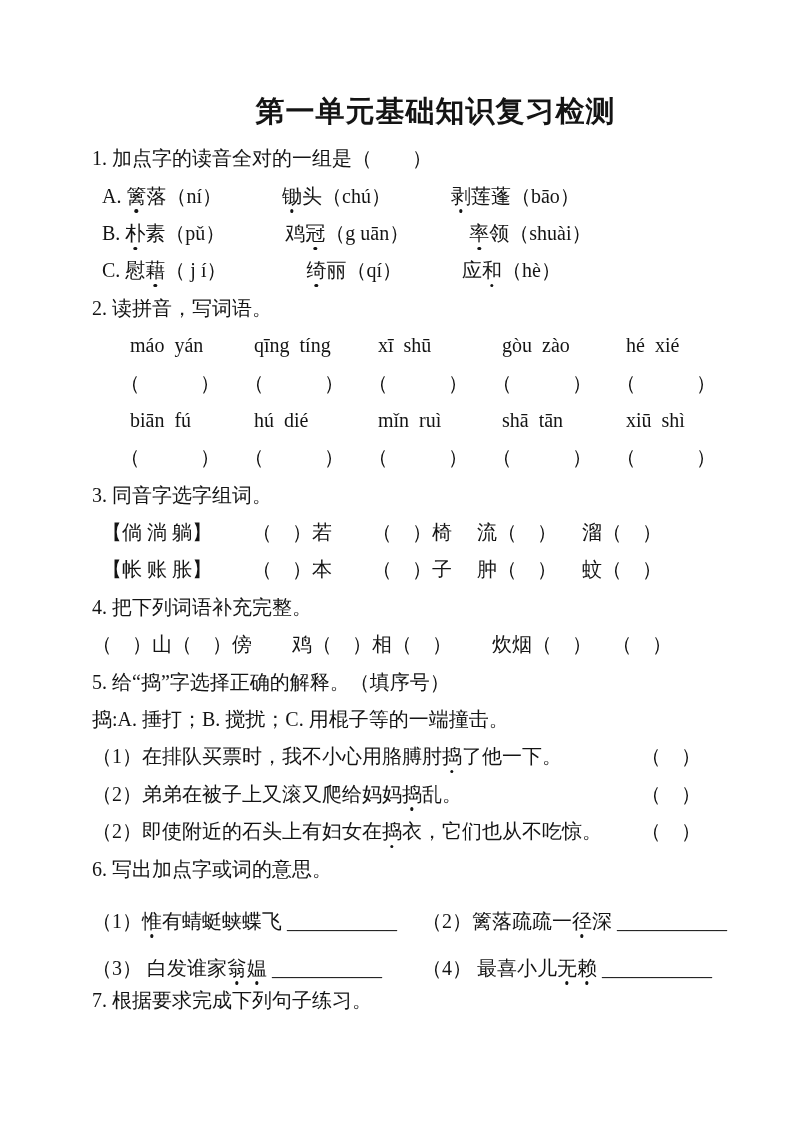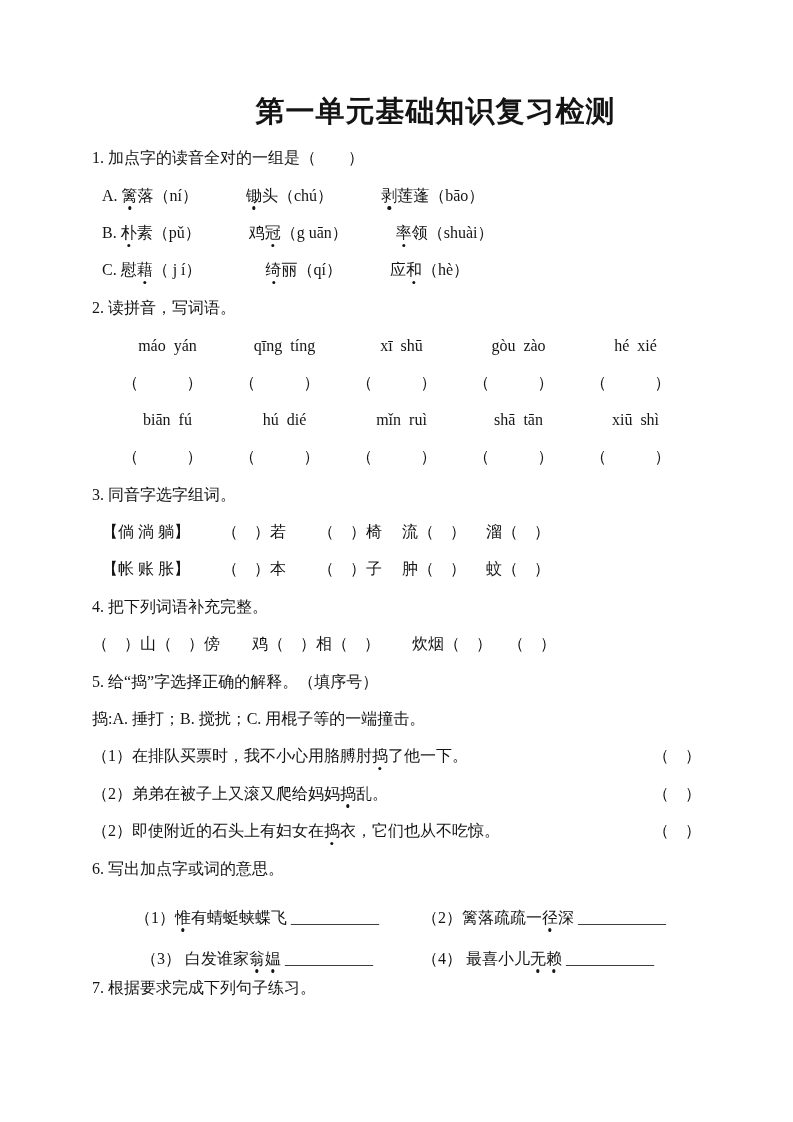--- a/index.html
+++ b/index.html
@@ -20,27 +20,26 @@
     text-align:center;
     padding-left:78px;
     margin-bottom:6px;
     white-space:pre;
     letter-spacing:1px;
   }
   .line{
     display:flex;
     align-items:center;
     min-height:37.4px;
-    font-size:16px;
+    font-size:20px;
     white-space:pre;
-    text-align:center;
   }
   .line span{display:inline-block;white-space:pre;}
   .indent1{margin-left:10px;}
-  .t-cells{margin-left:12px;}
+  .t-cells{margin-left:28px;gap:7px;}
   .cell{flex:0 0 117px;}
   .pinyin .cell{padding-left:10px;box-sizing:border-box;}
   .split{justify-content:space-between;gap:26px;}
   .seg-wrap{display:inline-flex;}
   .col{display:inline-flex;margin-top:20px;}
   .col-left{flex:0 0 330px;}
   
   .d{position:relative;}
   .d::after{
     content:'';

